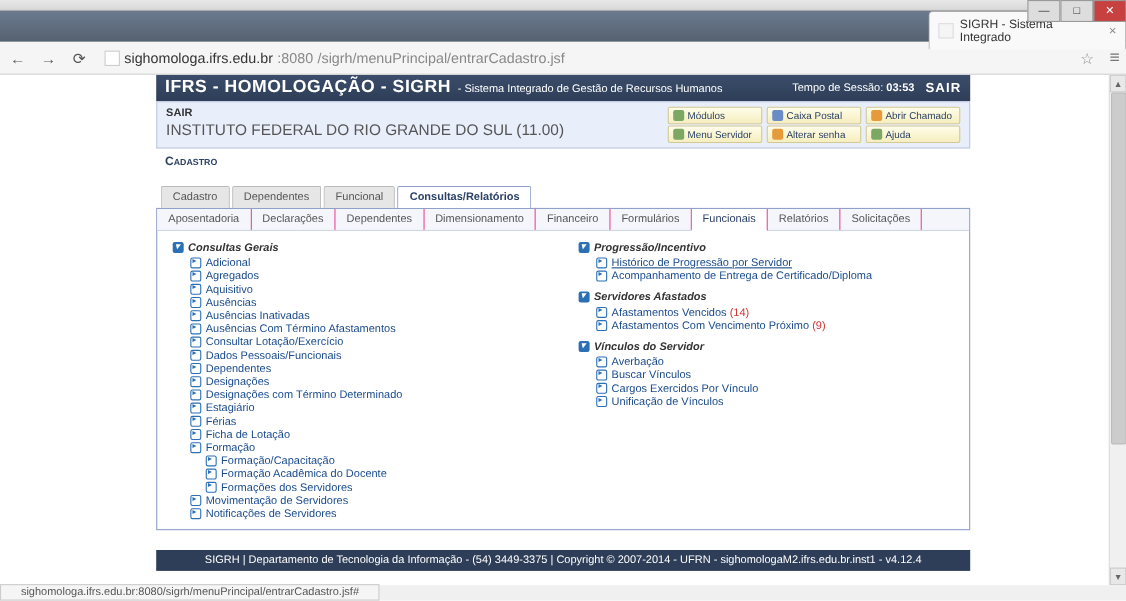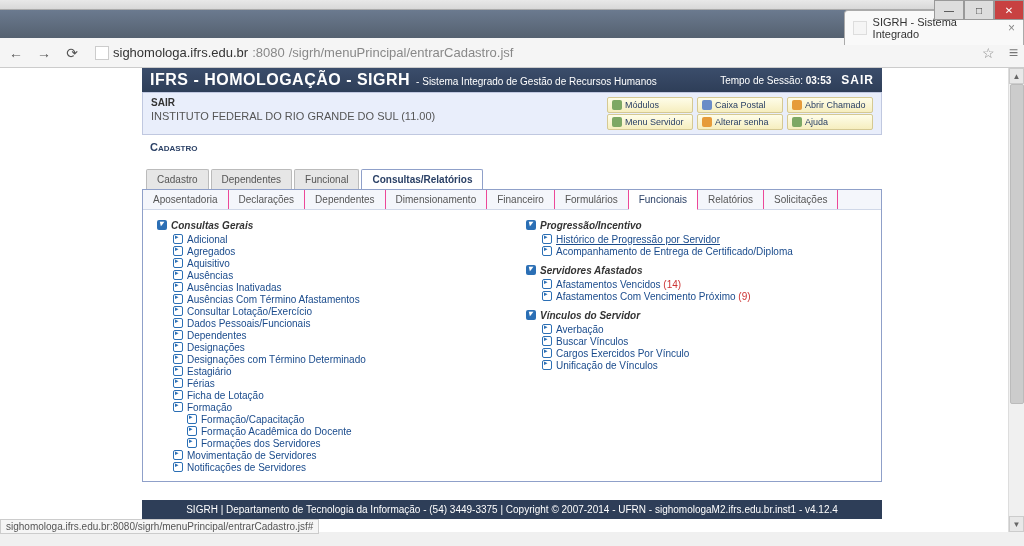--- a/index.html
+++ b/index.html
@@ -25,21 +25,21 @@
     .viewport { background: #fff; height: calc(546px - 10px - 28px - 30px - 14px); overflow: hidden; position: relative; }
     .page-wrap { width: 740px; margin: 0 auto; }
     .header-dark { background: linear-gradient(to bottom, #3b4d6b, #2e3e58); color: #fff; padding: 3px 8px; display: flex; align-items: center; justify-content: space-between; font-size: 11px; }
     .header-left { display: flex; align-items: baseline; gap: 6px; }
     .header-title { font-weight: bold; font-size: 16px; letter-spacing: 0.5px; }
     .header-sub { font-size: 10px; }
     .header-right { display: flex; align-items: center; gap: 10px; font-size: 10px; }
     .sair { font-weight: bold; font-size: 12px; letter-spacing: 1px; }
     .user-row { background: #e9eefb; border: 1px solid #c0c8e0; padding: 4px 8px; display: flex; justify-content: space-between; align-items: flex-start; font-size: 10px; color: #333; }
     .user-left strong { font-size: 10px; }
-    .user-left div { font-size: 11px; color: #555; margin-top: 2px; }
+    .user-left div { font-size: 14px; color: #555; margin-top: 2px; }
     .quick-links { display: grid; grid-template-columns: repeat(3, 86px); gap: 1px 4px; }
     .ql { border: 1px solid #d5c993; background: linear-gradient(to bottom, #fefde9, #f6eebf); padding: 2px 4px; font-size: 9px; color: #2b4166; display: flex; align-items: center; gap: 3px; border-radius: 2px; cursor: pointer; white-space: nowrap; }
     .ql-icon { width: 10px; height: 10px; display: inline-block; background: #7da864; border-radius: 2px; }
     .ql-icon.orange { background: #e69b3a; }
     .ql-icon.blue { background: #6a8cc7; }
     .breadcrumb-row { padding: 6px 8px; font-size: 11px; color: #2b4166; font-weight: bold; }
     .main-tabs { display: flex; gap: 2px; margin-top: 10px; padding-left: 4px; }
     .mtab { background: #e6e6e6; border: 1px solid #bbb; border-bottom: none; padding: 4px 10px; font-size: 10px; color: #555; border-radius: 2px 2px 0 0; cursor: pointer; }
     .mtab.active { background: #fff; color: #2b4166; font-weight: bold; border-color: #8fa0c9; }
     .subtabs-wrap { border: 1px solid #8fa0c9; background: #fff; }
@@ -58,21 +58,21 @@
     ul.link-list li { display: flex; align-items: center; gap: 4px; padding: 0.5px 0; }
     ul.link-list li a { color: #1a4b8c; text-decoration: none; }
     ul.link-list.sub { padding-left: 30px; }
     .red-note { color: #c33; }
     .section + .section { margin-top: 8px; }
     .footer-bar { background: #2e3e58; color: #fff; text-align: center; padding: 4px; font-size: 10px; margin-top: 18px; }
     .scrollbar { position: absolute; right: 0; top: 0; bottom: 0; width: 16px; background: #f0f0f0; border-left: 1px solid #ddd; }
     .scroll-btn { height: 16px; background: #e8e8e8; border: 1px solid #ccc; display: flex; align-items: center; justify-content: center; font-size: 8px; color: #666; }
     .scroll-thumb { position: absolute; top: 16px; width: 14px; left: 1px; height: 320px; background: #ccc; border-radius: 2px; border: 1px solid #bbb; }
     .scroll-btn.bottom { position: absolute; bottom: 0; width: 100%; }
-    .status-bar { position: absolute; bottom: 12px; left: 0; background: #f5f5f5; border: 1px solid #ccc; padding: 1px 5px; font-size: 10px; color: #555; }
+    .status-bar { position: absolute; bottom: 0; left: 0; background: #f5f5f5; border: 1px solid #ccc; padding: 1px 18px; font-size: 10px; color: #555; }
   </style>
 </head>
 <body>
 
 <div class="browser-chrome">
   <div class="win-controls">
     <div class="win-btn">—</div>
     <div class="win-btn">□</div>
     <div class="win-btn close">✕</div>
   </div>

